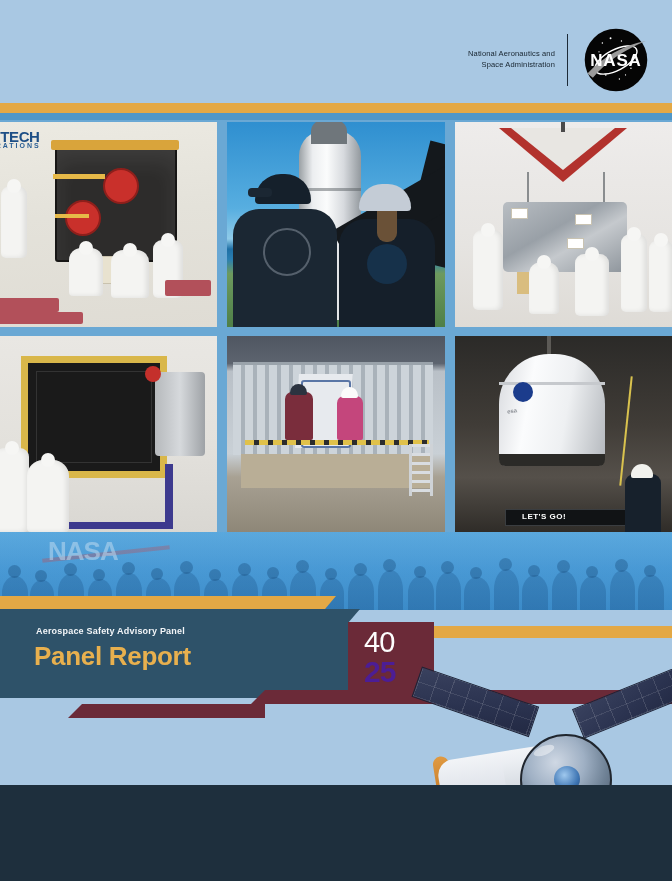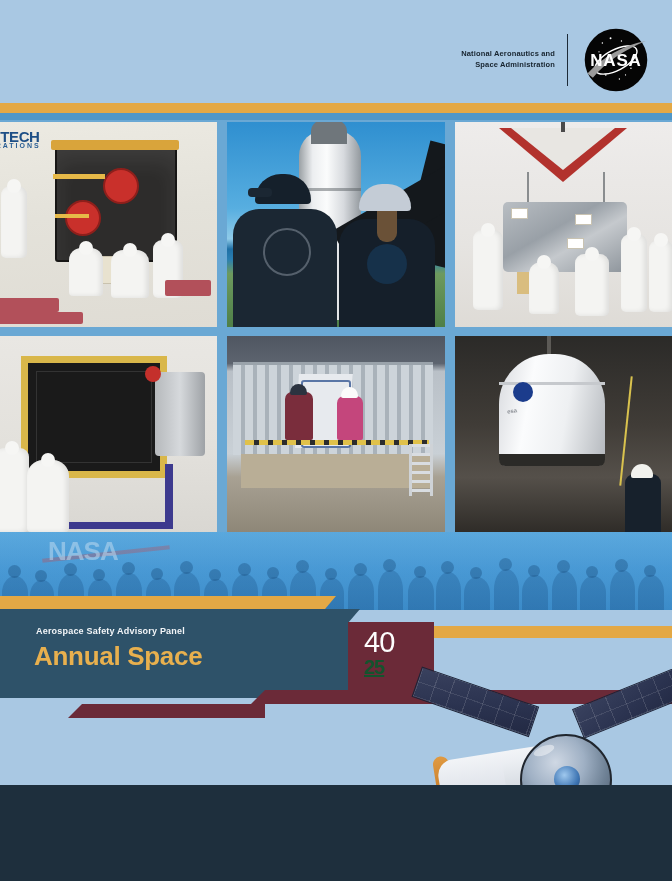--- a/index.html
+++ b/index.html
@@ -6,21 +6,21 @@
   html,body{margin:0;padding:0;background:#fff;}
   body{font-family:"Liberation Sans",sans-serif;}
   #cover{
     position:relative;width:672px;height:881px;overflow:hidden;
     background:#a9c8e3;
   }
   
   .header{position:absolute;left:0;top:0;width:672px;height:103px;background:#a9c8e3;}
   .hdr-inner{position:absolute;right:22px;top:26px;display:flex;align-items:center;}
   .agency{
-    text-align:right;font-size:7.5px;font-weight:bold;line-height:1.45;
+    text-align:right;font-size:7.5px;font-weight:normal;line-height:1.45;
     color:#16232e;letter-spacing:.15px;white-space:pre-line;padding-right:12px;
   }
   .divider{width:1px;height:52px;background:#1d2b38;margin-right:14px;}
   .meatball{width:68px;height:68px;display:block;}
   
   .rule-gold{position:absolute;left:0;top:103px;width:672px;height:10px;background:#e3a845;}
   .rule-blue{position:absolute;left:0;top:113px;width:672px;height:7px;background:#4f97c8;}
   
   .grid{position:absolute;left:0;top:120px;width:672px;height:412px;background:#6aa8d4;}
   .cell{position:absolute;overflow:hidden;}
@@ -120,21 +120,21 @@
   .goldband{position:absolute;left:0;top:596px;width:325px;height:13px;background:#e3a845;}
   .goldband:after{content:"";position:absolute;left:325px;top:0;width:0;height:0;
      border-top:13px solid #e3a845;border-right:11px solid transparent;}
   .tealpanel{position:absolute;left:0;top:609px;width:348px;height:89px;background:#2e5269;}
   .tealpanel:after{content:"";position:absolute;left:348px;top:0;width:0;height:0;
      border-top:14px solid #2e5269;border-right:12px solid transparent;}
   .eyebrow{position:absolute;left:36px;top:626px;font-size:9px;font-weight:bold;color:#f2f5f8;letter-spacing:.2px;}
   .maintitle{position:absolute;left:34px;top:641px;font-size:26px;font-weight:bold;color:#e8b04e;letter-spacing:-.3px;}
   .yearbox{position:absolute;left:348px;top:622px;width:86px;height:76px;background:#6b2a38;}
   .yr1{position:absolute;left:364px;top:628px;font-size:29px;font-weight:normal;color:#fdfdfd;letter-spacing:-1px;line-height:1;}
-  .yr2{position:absolute;left:364px;top:657px;font-size:20px;font-weight:bold;color:#14532d;letter-spacing:-1px;line-height:1;text-decoration:underline;}
+  .yr2{position:absolute;left:364px;top:657px;font-size:30px;font-weight:bold;color:#4c1d95;letter-spacing:-1px;line-height:1;}
   .goldtab{position:absolute;left:434px;top:626px;width:238px;height:12px;background:#e3a845;}
   
   .maroon-hi{position:absolute;left:265px;top:690px;width:407px;height:14px;background:#6b2a38;}
   .maroon-lo{position:absolute;left:82px;top:704px;width:183px;height:14px;background:#6b2a38;}
   .maroon-lo:before{content:"";position:absolute;left:-14px;top:0;width:0;height:0;
      border-bottom:14px solid #6b2a38;border-left:14px solid transparent;}
   .maroon-step{position:absolute;left:251px;top:690px;width:0;height:0;
      border-bottom:14px solid #6b2a38;border-left:14px solid transparent;}
   
   .lowersky{position:absolute;left:0;top:698px;width:672px;height:87px;background:#abc8e0;z-index:-1;}
@@ -271,20 +271,23 @@
       <div class="ladder"></div>
     </div>
 
     <div class="cell r2 c3 p6">
       <div class="spire"></div>
       <div class="capsule"></div>
       <div class="band"></div>
       <div class="nasaball"></div>
       <div class="esa">esa</div>
       <div class="ropeY"></div>
+      <div class="letsgo">
+        <span>LET'S GO!</span>
+      </div>
       <div class="worker2"></div>
       <div class="hardhat"></div>
     </div>
   </div>
 
   <div class="crowd">
     <div class="sky"></div>
     <div class="wormbar"></div>
     <div class="worm">NASA</div>
     <div>
@@ -336,21 +339,21 @@
       <div class="head" style="left:644px;bottom:33px;width:12px;height:12px;"></div>
     </div>
     <div class="veil"></div>
   </div>
 
   <div class="lowersky"></div>
 
   <div class="goldband"></div>
   <div class="tealpanel"></div>
   <div class="eyebrow">Aerospace Safety Advisory Panel</div>
-  <div class="maintitle">Annual Space</div>
+  <div class="maintitle">Panel Report</div>
 
   <div class="yearbox"></div>
   <div class="yr1">40</div>
   <div class="yr2">25</div>
   <div class="goldtab"></div>
 
   <div class="maroon-hi"></div>
   <div class="maroon-step"></div>
   <div class="maroon-lo"></div>
 

